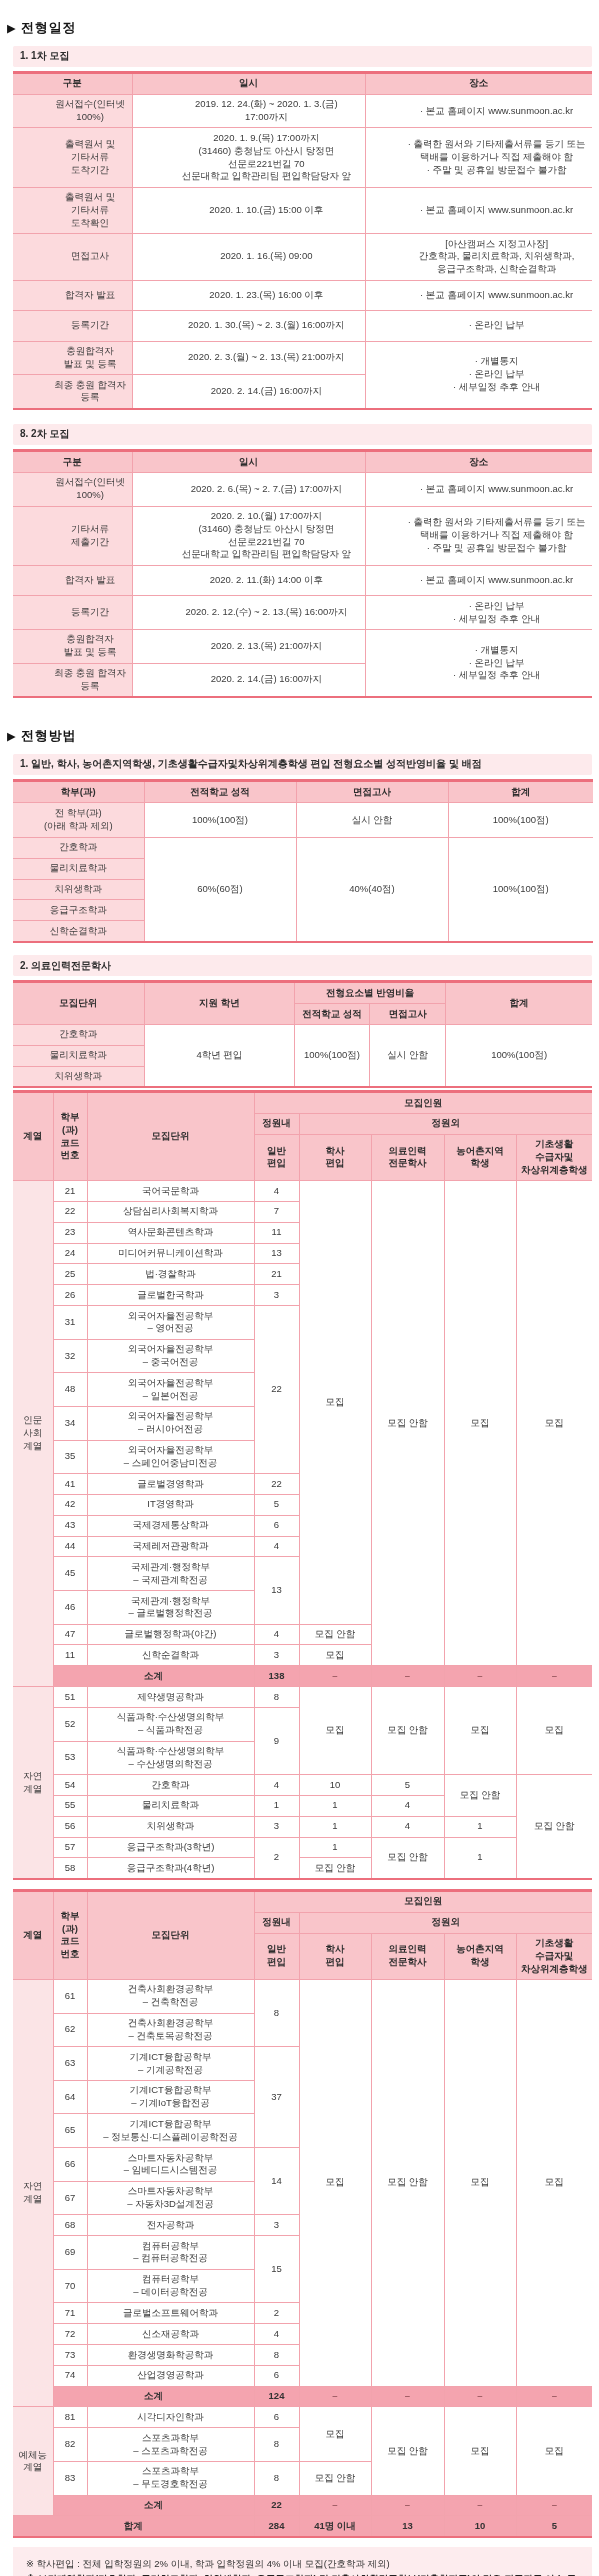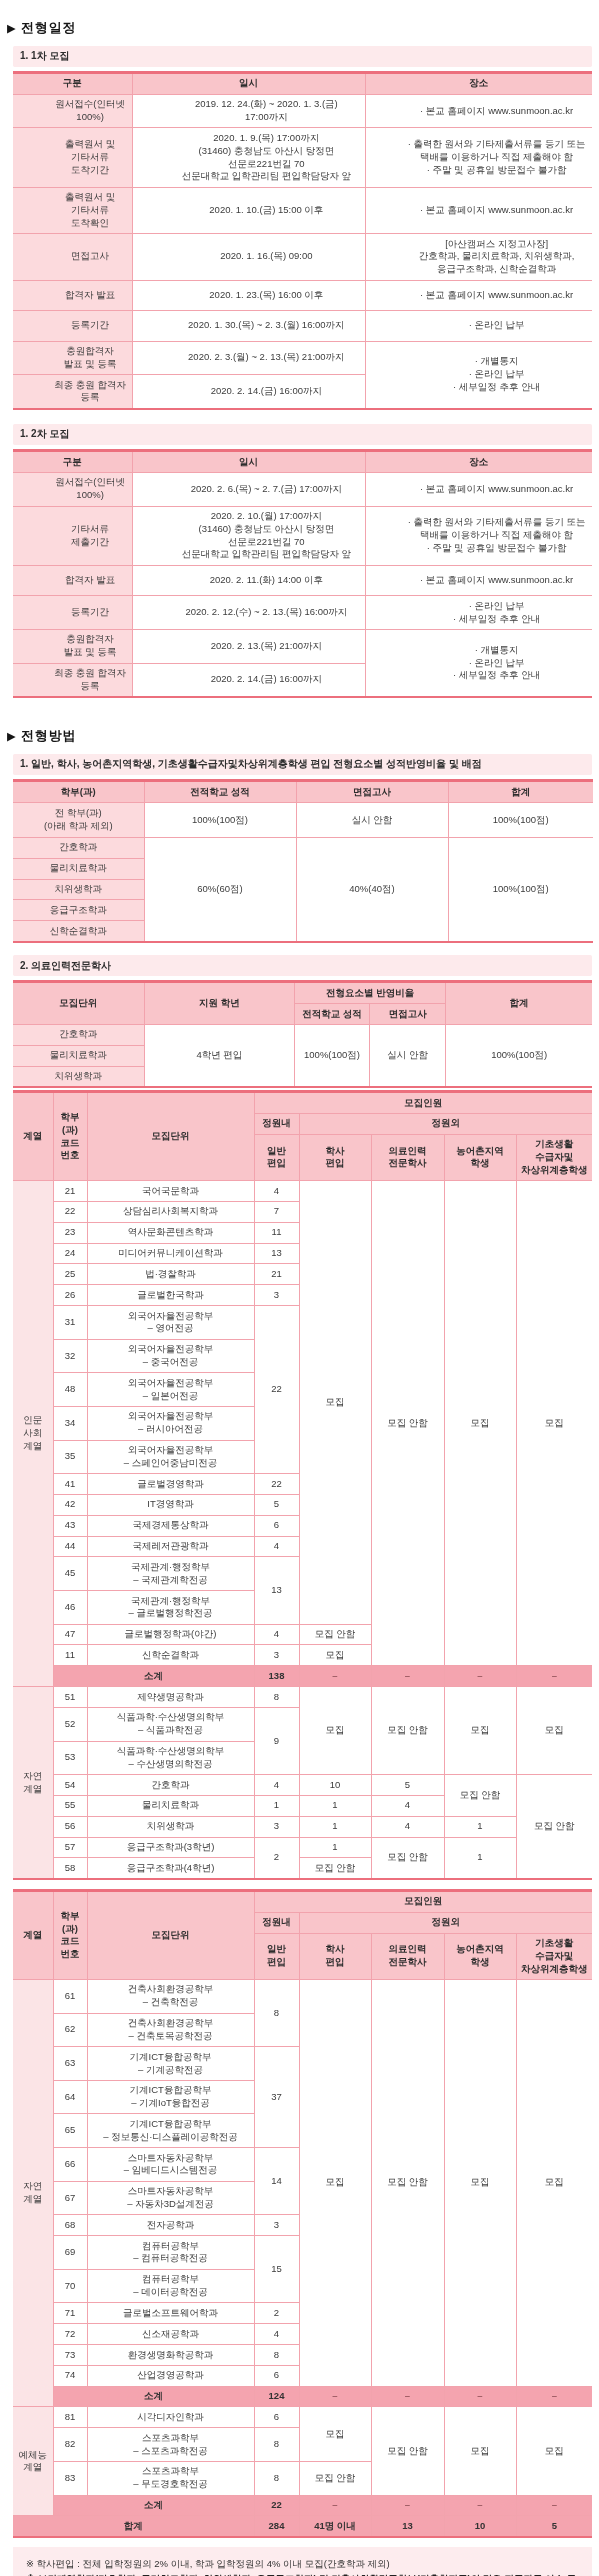--- a/index.html
+++ b/index.html
@@ -93,21 +93,21 @@
 · 온라인 납부
 · 세부일정 추후 안내</td>
         </tr>
       <tr>
           <td class="lab">최종 충원 합격자 등록</td>
           <td class="ltxt">2020. 2. 14.(금) 16:00까지</td>
         </tr>
     </tbody>
   </table>
 
-  <div class="bar" style="margin-top:14px">1. 2차 모집</div>
+  <div class="bar" style="margin-top:14px">8. 2차 모집</div>
   <table class="t sched">
     <colgroup>
         <col style="width:119px">
         <col style="width:233px">
         <col style="width:227px">
       </colgroup>
     <thead>
       <tr>
         <th>구분</th>
         <th>일시</th>

